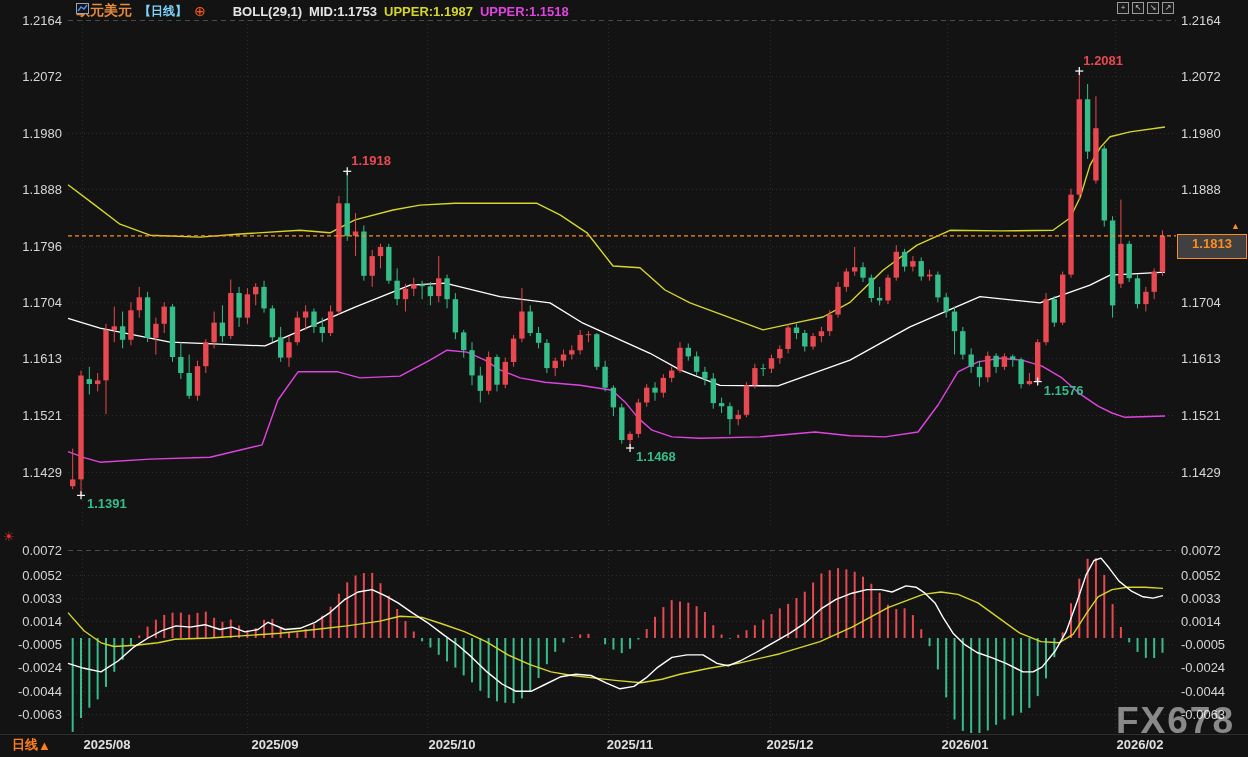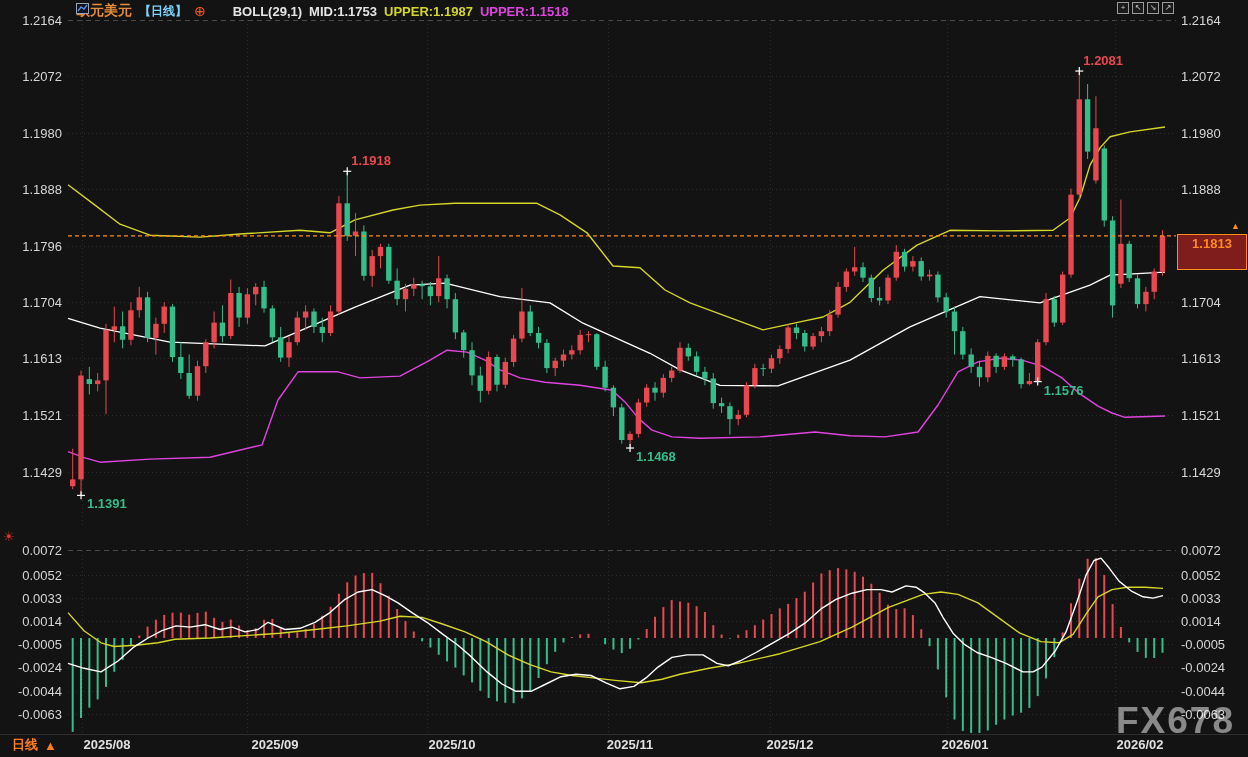--- a/index.html
+++ b/index.html
@@ -17,22 +17,22 @@
   .plus { color:#ff5a1e; font-size:14px; font-weight:400; }
   .upper { color:#d6d62a; }
   .lower { color:#e044e0; }
   .hdr-macd { left:68px; top:529px; display:flex; align-items:center; gap:9px;
     font-size:13px; font-weight:700; color:#e5e5e5; }
   .sun { left:3px; top:529px; color:#e03030; font-size:13px; }
   .tools { left:1117px; top:2px; display:flex; gap:3px; }
   .tool { width:12px; height:12px; border:1px solid #9a9a9a; color:#c8c8c8;
     font-size:8px; line-height:10px; text-align:center; background:#1a1a1a; cursor:pointer; }
   .footer { left:12px; top:736px; color:#ff7e1e; font-size:13px; font-weight:700;
-    display:flex; gap:6px; align-items:center; cursor:pointer; }
-  .badge { left:1177px; top:234px; width:70px; height:36px; background:#7f1d1d;
+    display:flex; align-items:center; cursor:pointer; }
+  .badge { left:1177px; top:234px; width:70px; height:25px; background:#404040;
     border:1.5px solid #ff8c1e; color:#ff8c1e; font-size:13px; font-weight:700;
     text-align:center; line-height:18px; }
   .badge-arrow { left:1231px; top:221px; color:#ff8c1e; font-size:9px; }
   .watermark { left:1116px; top:700px; color:rgba(255,255,255,0.5); font-size:37px;
     font-weight:700; letter-spacing:2px; }
   .mini-icon { display:inline-block; width:13px; height:13px; }
 </style>
 </head>
 <body>
 

